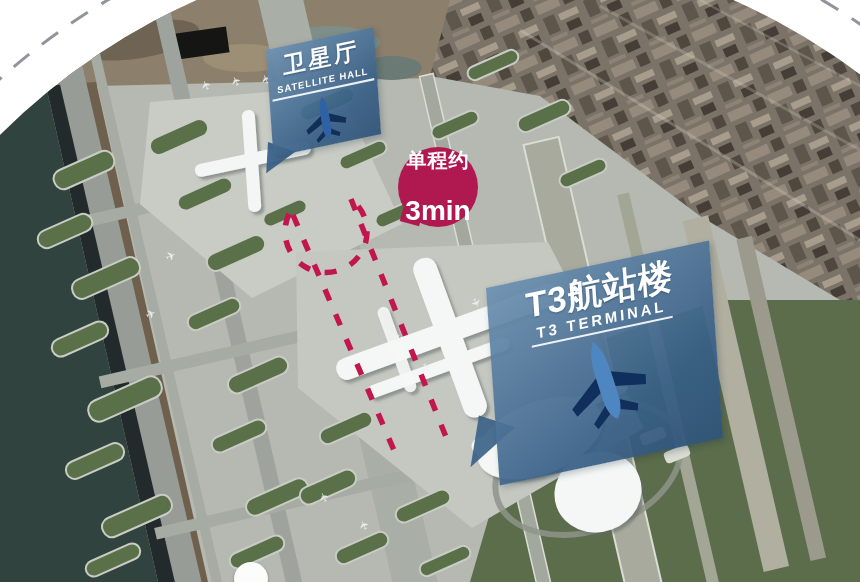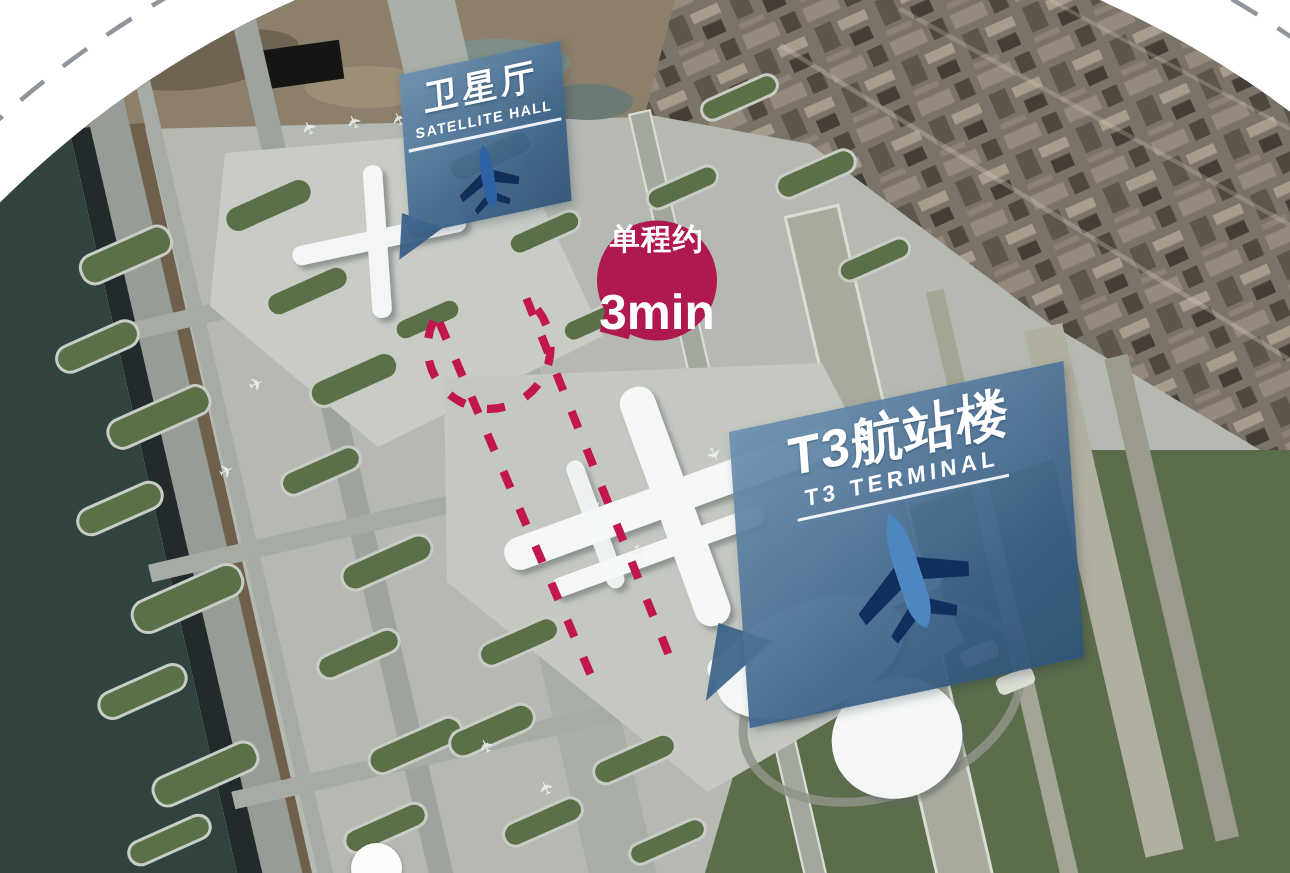--- a/index.html
+++ b/index.html
@@ -33,24 +33,24 @@
   .banner-t3 .plane{width:84px;height:90px;transform:rotate(-14deg);--plane-body:#4d86c0;--plane-navy:#102f5c;}
   .tail{position:absolute;width:0;height:0;}
   .sat-tail{left:262px;top:146px;border-left:9px solid transparent;border-right:20px solid transparent;
     border-top:30px solid rgba(56,95,134,0.93);transform:rotate(20deg);}
   .t3-tail{left:470px;top:420px;border-left:8px solid transparent;border-right:30px solid transparent;
     border-top:52px solid rgba(56,95,134,0.9);transform:rotate(18deg);}
   
   .badge{
     position:absolute;left:398px;top:147px;width:80px;height:80px;border-radius:50%;
     background:var(--badge-crimson,#b01950);color:#fff;display:flex;flex-direction:column;
-    align-items:center;justify-content:flex-end;z-index:6;
+    align-items:center;justify-content:space-between;z-index:6;
   }
   .badge .l1{font-size:20px;font-weight:bold;letter-spacing:1px;}
-  .badge .l2{font-size:33px;font-weight:bold;margin-top:16px;}
+  .badge .l2{font-size:28px;font-weight:bold;margin-top:16px;}
   .badge-tail{position:absolute;left:402px;top:204px;width:20px;height:20px;
     background:var(--badge-crimson,#b01950);transform:rotate(15deg);z-index:5;}
   
   .bottom-circle{position:absolute;left:234px;top:562px;width:34px;height:34px;border-radius:50%;
     background:#fcfcfa;box-shadow:0 1px 3px rgba(0,0,0,.3);}
   .route-layer,.ring-layer{pointer-events:none;}
   .route-layer{z-index:4;}
   .banner,.tail{z-index:7;}
 </style>
 </head>

